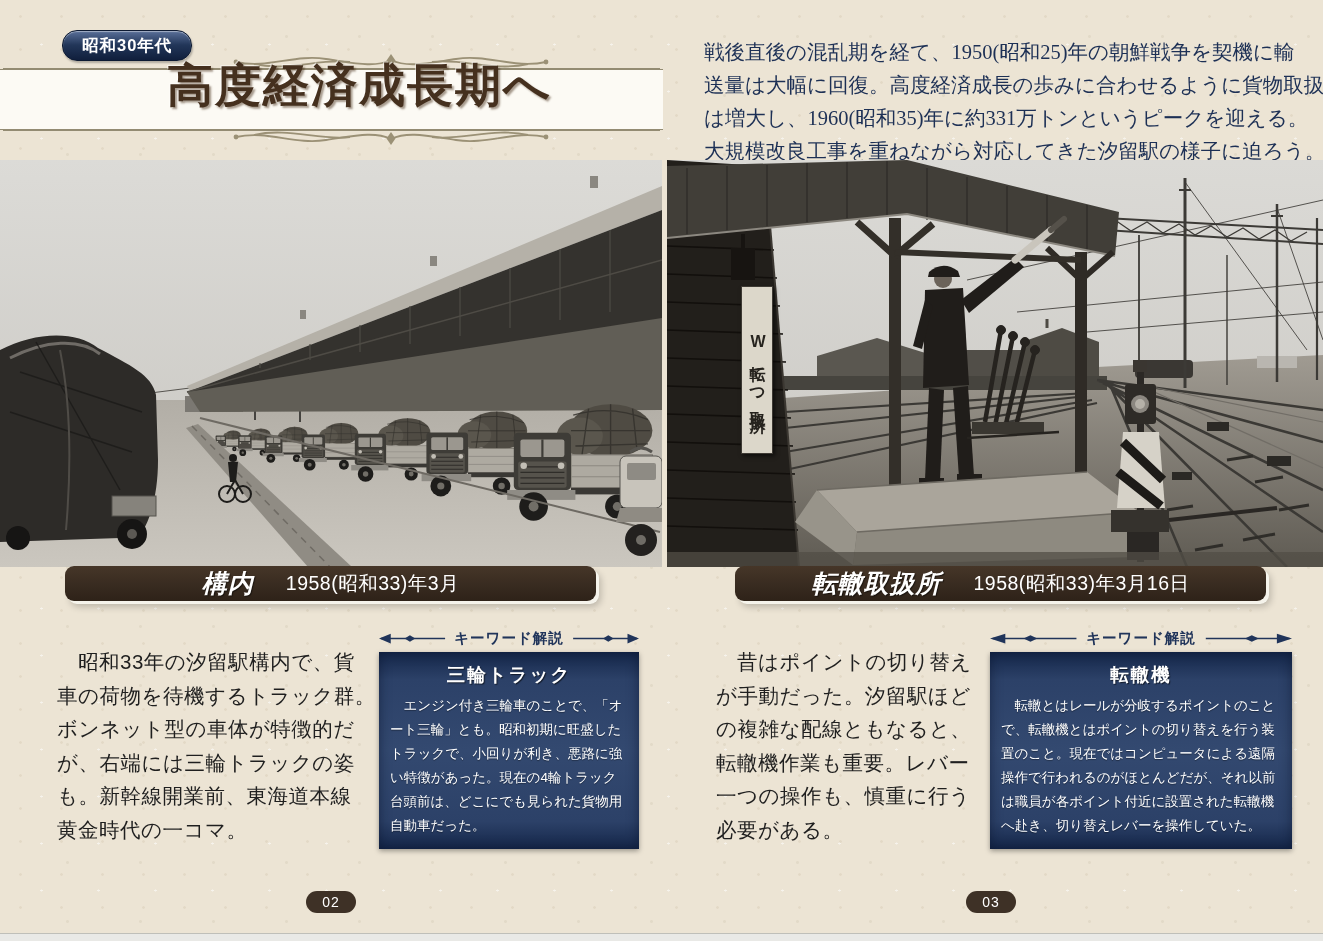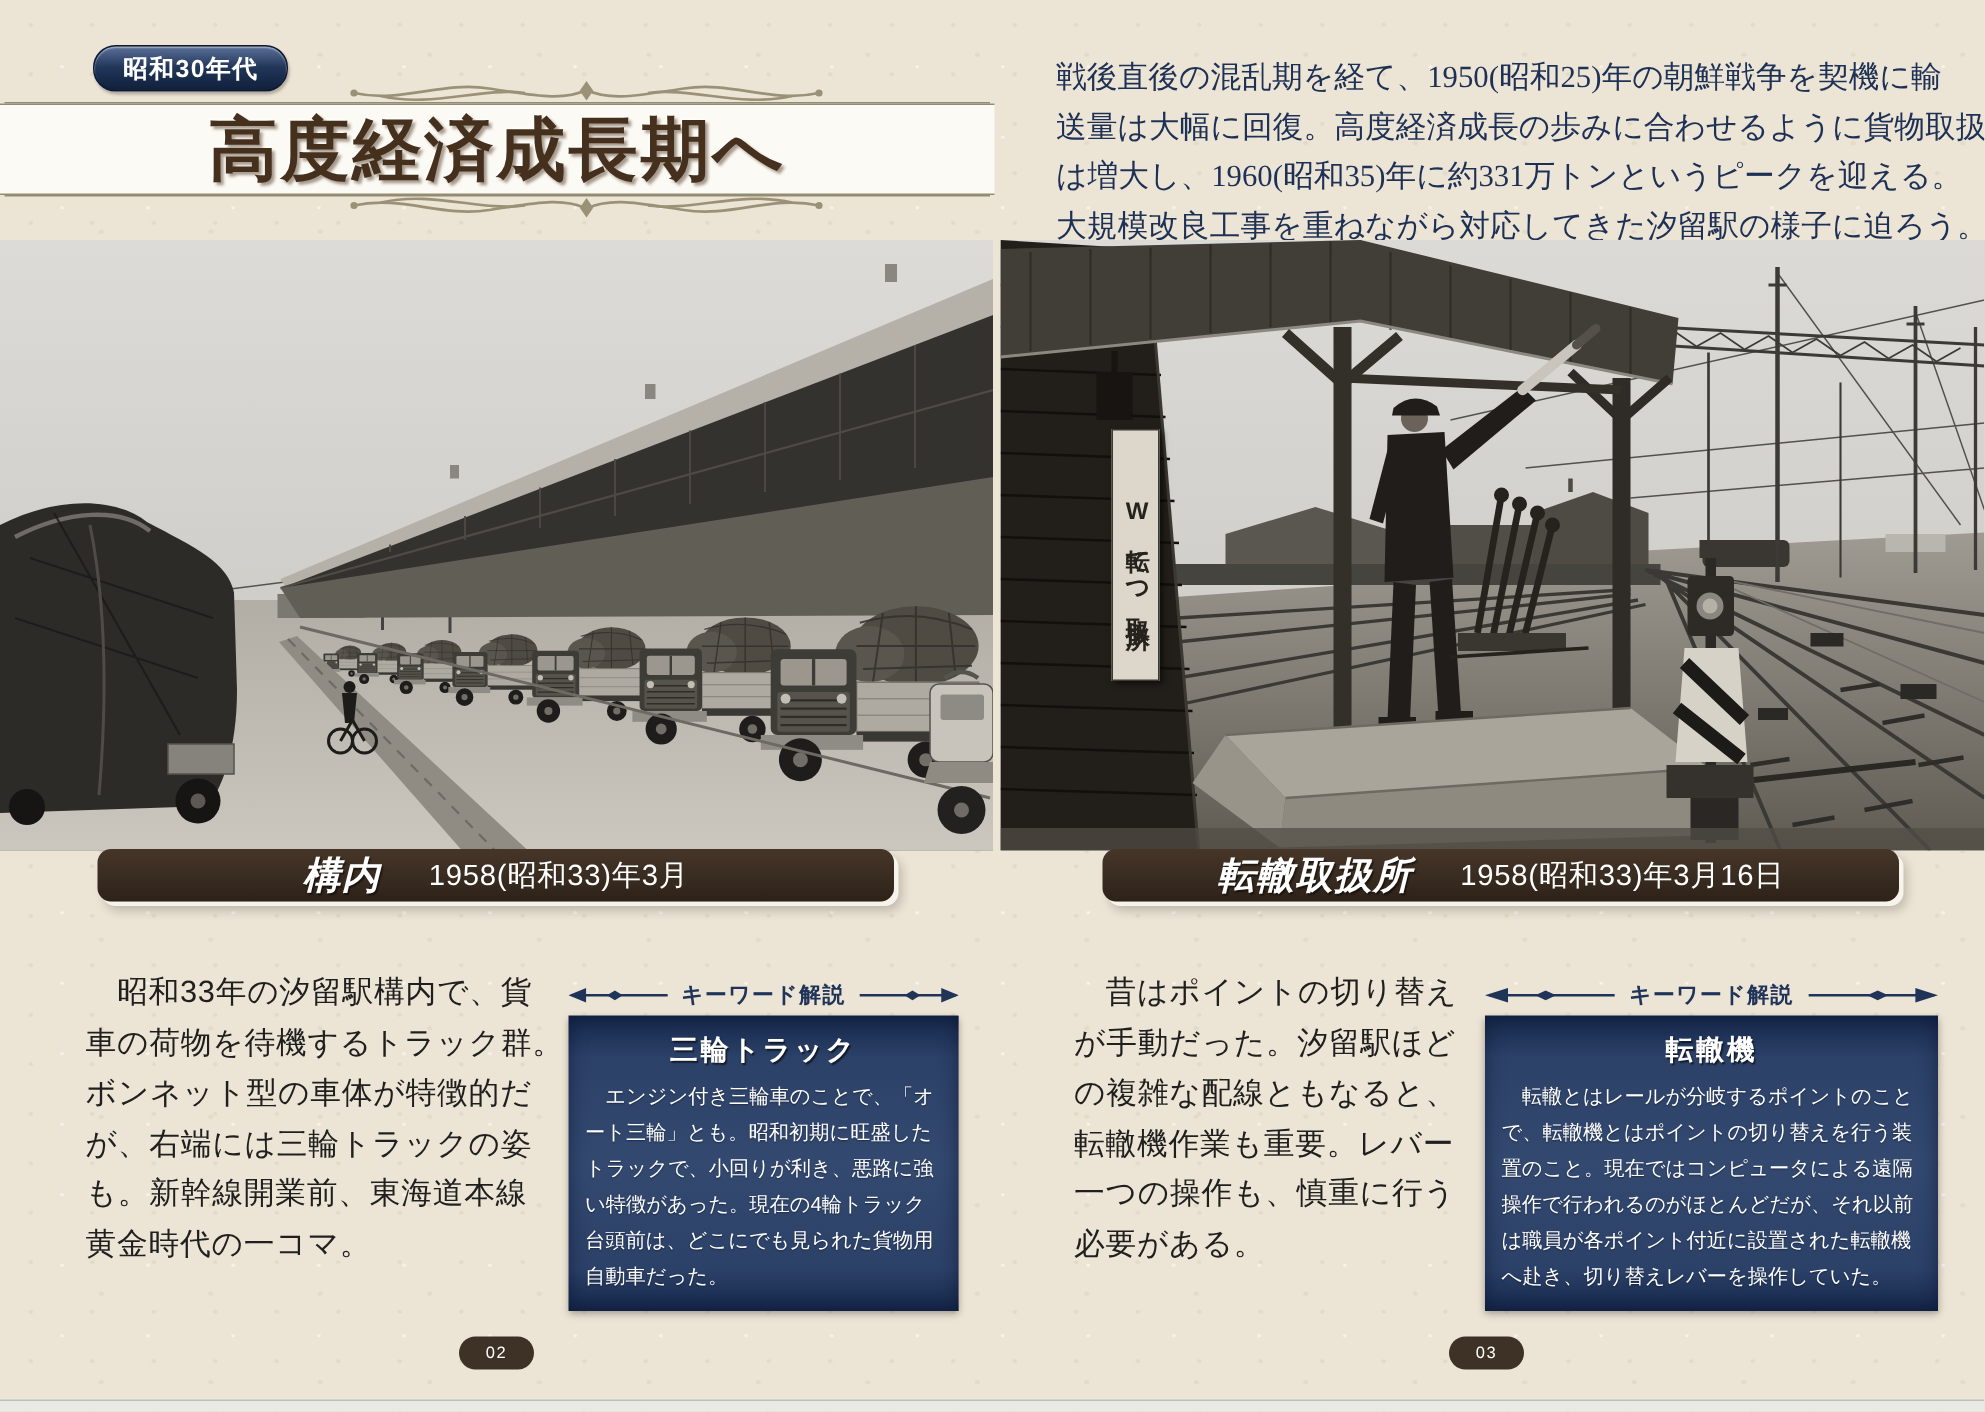--- a/index.html
+++ b/index.html
@@ -15,24 +15,24 @@
 
   
   .era-badge{position:absolute;left:62px;top:30px;height:29px;padding:0 19px;
     display:flex;align-items:center;border-radius:15px;
     background:linear-gradient(180deg,#5a7099 0%,#223659 48%,#101f3c 100%);
     border:1px solid #0d1a32;color:#fff;font-size:16.5px;font-weight:bold;
     letter-spacing:1px;box-shadow:inset 0 1px 1px rgba(255,255,255,.45),1px 2px 2px rgba(0,0,0,.25);z-index:5;}
   .title-band{position:absolute;left:0;top:69px;width:663px;height:59px;
     background:#fcfaf4;border-top:1px solid #938b72;border-bottom:1px solid #938b72;
     box-shadow:0 -4px 0 -3px #938b72, 0 4px 0 -3px #938b72;z-index:2;}
-  .main-title{position:absolute;left:0;top:72px;width:663px;height:56px;
+  .main-title{position:absolute;left:0;top:58px;width:663px;height:56px;
     display:flex;align-items:center;justify-content:center;z-index:4;
     font-size:46px;font-weight:bold;letter-spacing:2px;color:#45301e;
-    text-shadow:2px 2px 2px rgba(62,38,16,.45), -1px -1px 0 rgba(255,255,255,.55);}
+    text-shadow:2px 2px 2px rgba(62,38,16,.45), -1px -1px 0 rgba(255,255,255,.55);padding-left:28px;}
   .flourish{position:absolute;left:228px;width:326px;height:18px;z-index:3;}
   .flourish.top{top:52px;} .flourish.bottom{top:129px;}
 
   .intro{position:absolute;left:704px;top:36px;width:600px;
     font-family:"Liberation Serif", serif;font-weight:normal;
     font-size:20.5px;line-height:33px;color:#1d3055;white-space:pre;}
 
   
   .photo-frame{position:absolute;top:160px;height:407px;overflow:hidden;background:#888;}
   .photo-frame.left{left:0;width:662px;}
@@ -53,35 +53,35 @@
   .cap-title{font-size:25px;font-weight:bold;font-style:italic;letter-spacing:1px;
     text-shadow:1px 1px 1px rgba(0,0,0,.5);}
   .cap-date{font-size:19.5px;letter-spacing:.5px;}
 
   
   .article{position:absolute;top:645px;font-size:20.5px;line-height:33.5px;
     color:#1f1f1f;white-space:pre;letter-spacing:.5px;}
   .article.left{left:57px;} .article.right{left:716px;}
 
   
-  .kw{position:absolute;top:654px;padding-left:34px;}
+  .kw{position:absolute;top:629px;padding-left:34px;}
   .kw.left{left:345px;width:260px;} .kw.right{left:956px;width:302px;}
   .kw-header{display:flex;align-items:center;justify-content:center;gap:7px;height:19px;}
   .kw-header .lbl{color:#20345a;font-size:14.5px;font-weight:bold;letter-spacing:1px;white-space:nowrap;}
   .kw-header svg{flex:1 1 auto;height:13px;}
   .kw-box{margin-top:4px;border-radius:0;padding:8px 11px 11px;color:#fff;
     background:linear-gradient(180deg,#15274a 0%,#2c4168 14%,#334970 50%,#2c4168 86%,#15274a 100%);
     box-shadow:0 2px 5px rgba(0,0,0,.35), inset 0 0 12px rgba(10,20,45,.6);}
   .kw-title{text-align:center;font-size:18.5px;font-weight:bold;letter-spacing:2px;
     margin:2px 0 7px;text-shadow:1px 1px 1px rgba(0,0,0,.6);}
   .kw-body{font-size:13.5px;line-height:24px;white-space:pre;text-shadow:0 1px 1px rgba(0,0,0,.4);}
 
   
   .page-pill{position:absolute;top:891px;width:50px;height:22px;border-radius:11px;
-    background:#3e3126;color:#fff;font-size:11px;display:flex;align-items:center;
+    background:#3e3126;color:#fff;font-size:14px;display:flex;align-items:center;
     justify-content:center;letter-spacing:1px;}
   .page-pill.left{left:306px;} .page-pill.right{left:966px;}
   .bottom-strip{position:absolute;left:0;bottom:0;width:1323px;height:7px;
     background:#e9e9e6;border-top:1px solid #bfbfb9;}
 </style>
 </head>
 <body>
 
 <div class="page">
 

